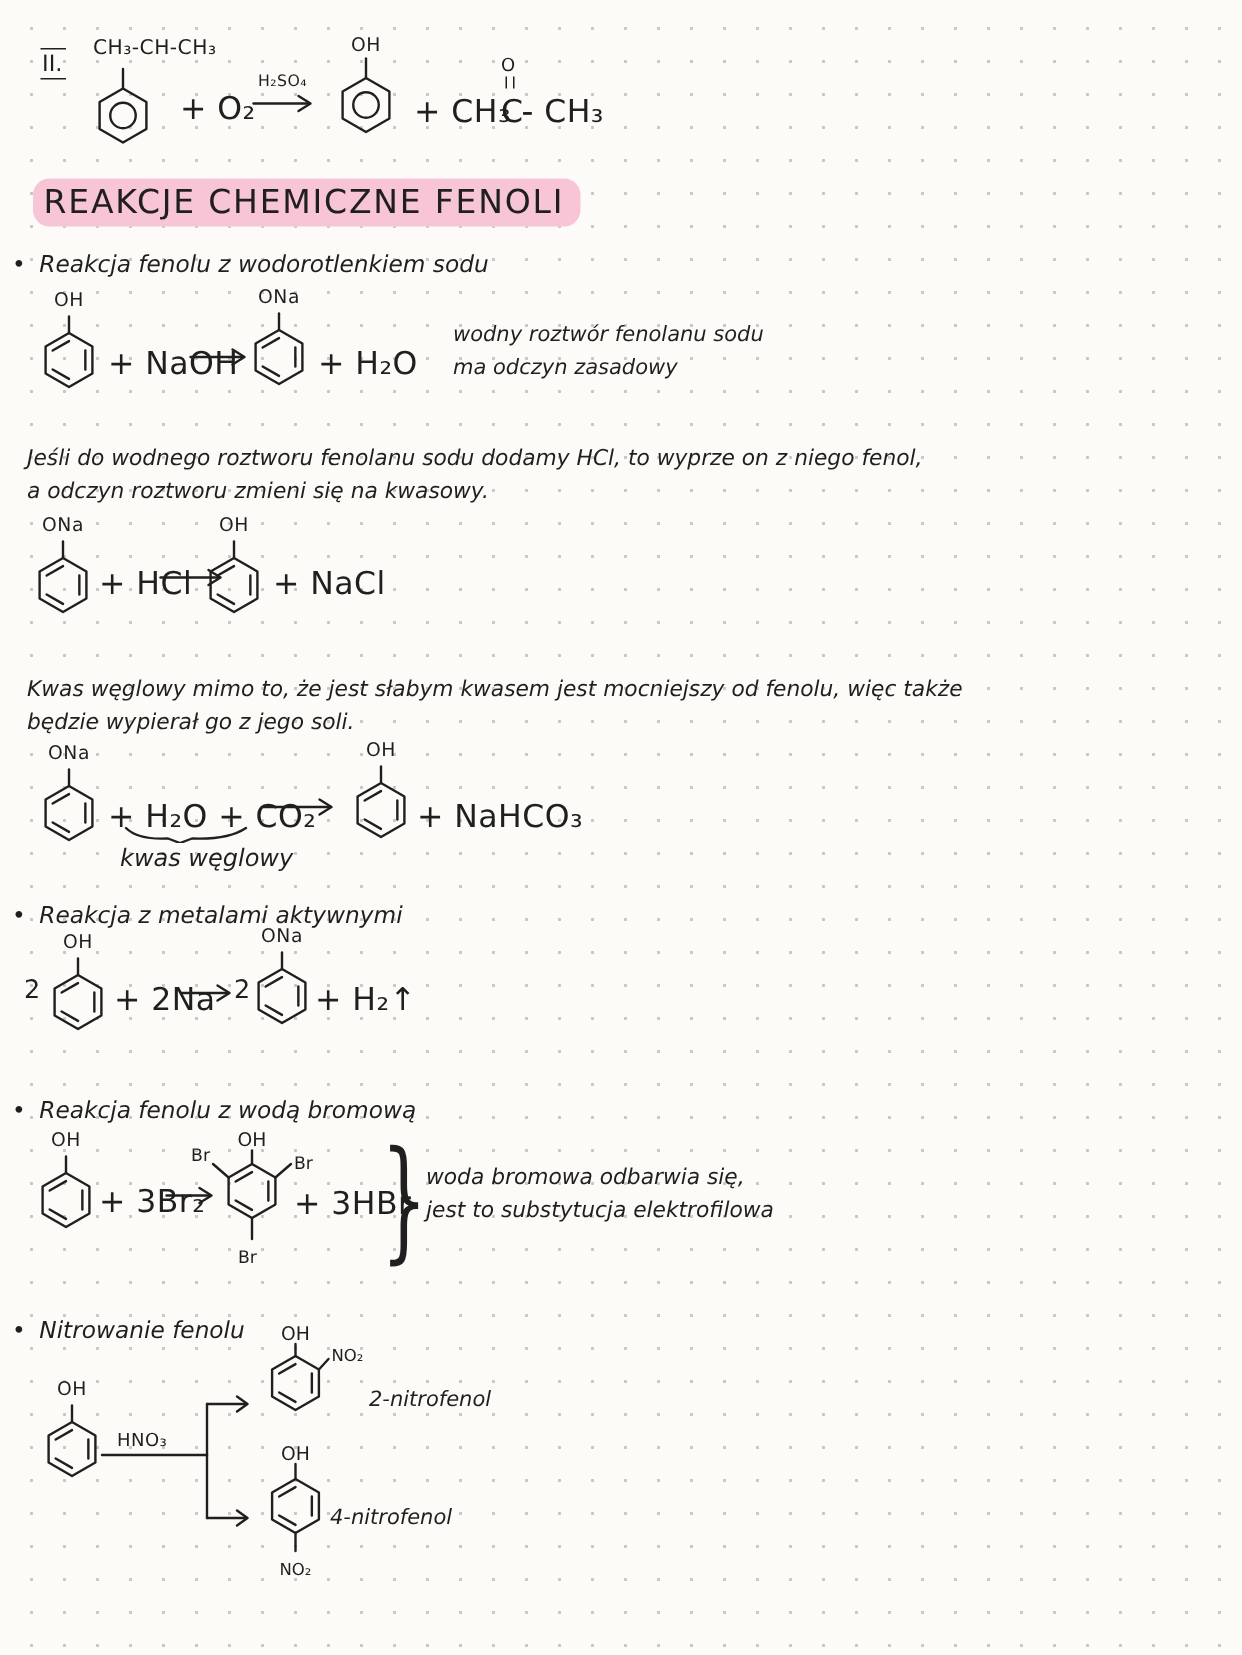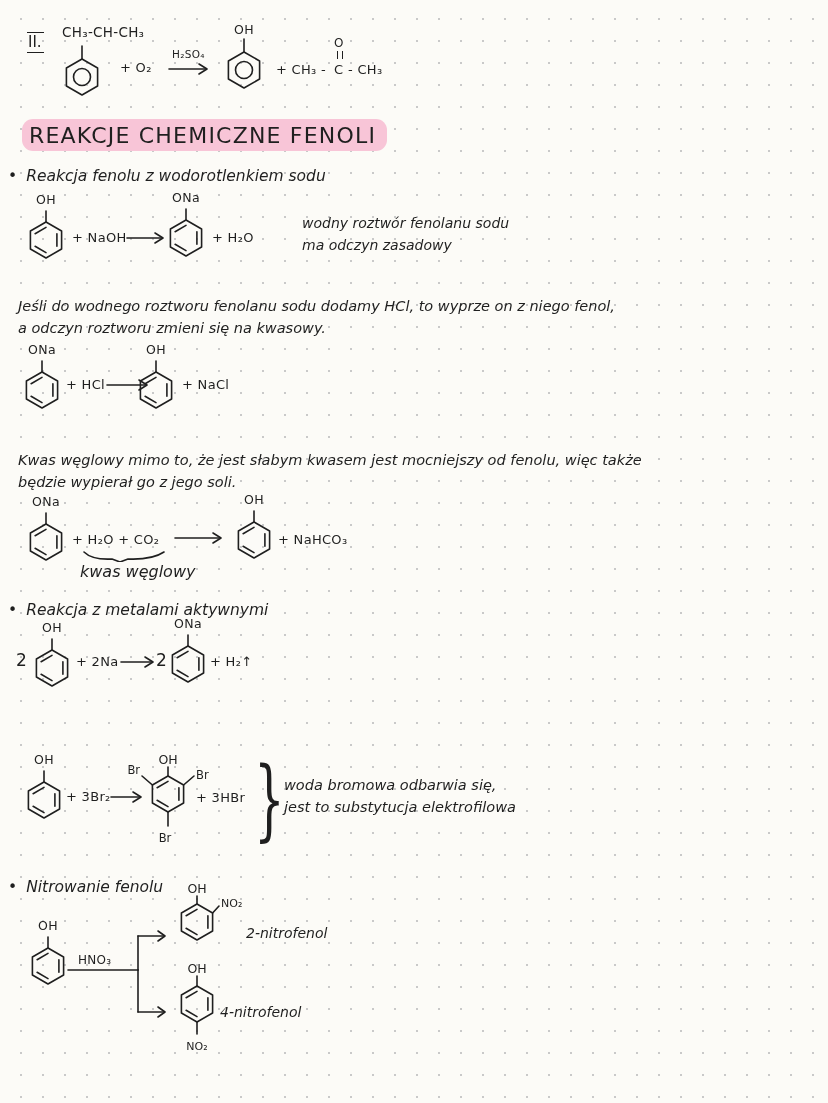--- a/index.html
+++ b/index.html
@@ -9,21 +9,21 @@
     background-color:#fcfbf7;
     background-image:radial-gradient(circle, #c9c9c9 1.1px, transparent 1.3px);
     background-size:22px 22px;
     background-position:10px 8px;
     font-family:"DejaVu Sans", sans-serif;
     color:#1f1f1f;
     overflow:hidden;
     text-decoration:underline;
   }
   .abs { position:absolute; }
-  .chem { font-size:13px; letter-spacing:0.3px; white-space:nowrap; }
+  .chem { font-size:21px; letter-spacing:0.3px; white-space:nowrap; }
   .chem-sm { font-size:12px; letter-spacing:0.3px; white-space:nowrap; }
   .sec-title { font-style:italic; font-size:15.5px; white-space:nowrap;text-align:center; }
   .sec-title .bullet { font-style:normal; margin-right:9px; }
   .para { font-style:italic; font-size:14.5px; line-height:22px; white-space:nowrap; }
   .note { font-style:italic; font-size:14px; line-height:22px; white-space:nowrap; }
   .heading {
     font-size:22px; letter-spacing:1.2px; font-weight:500;
     background:#f8c5d7; padding:4px 11px 3px 7px; border-radius:11px;
     white-space:nowrap;
   }
@@ -214,20 +214,23 @@
     <svg width="48" height="60" viewBox="0 0 48 60">
       <path d="M24 4 L24 15"></path>
       <path d="M24 15 L39.6 24 L39.6 42 L24 51 L8.4 42 L8.4 24 Z"></path>
       <path d="M34.9 26.7 L34.9 39.3"></path>
         <path d="M24 45.6 L13.1 39.3"></path>
         <path d="M13.1 26.7 L24 20.4"></path>
     </svg>
   </div>
   <span class="abs chem" style="left:210px;top:654px">+ H₂↑</span>
 
+  <div class="abs sec-title" style="left:8px;top:731px">
+    <span class="bullet">•</span><span>Reakcja fenolu z wodą bromową</span>
+  </div>
 
   <div class="ring" style="left:20px;top:752px">
     <span class="ring-label">OH</span>
     <svg width="48" height="60" viewBox="0 0 48 60">
       <path d="M24 4 L24 15"></path>
       <path d="M24 15 L39.6 24 L39.6 42 L24 51 L8.4 42 L8.4 24 Z"></path>
       <path d="M34.9 26.7 L34.9 39.3"></path>
         <path d="M24 45.6 L13.1 39.3"></path>
         <path d="M13.1 26.7 L24 20.4"></path>
     </svg>

